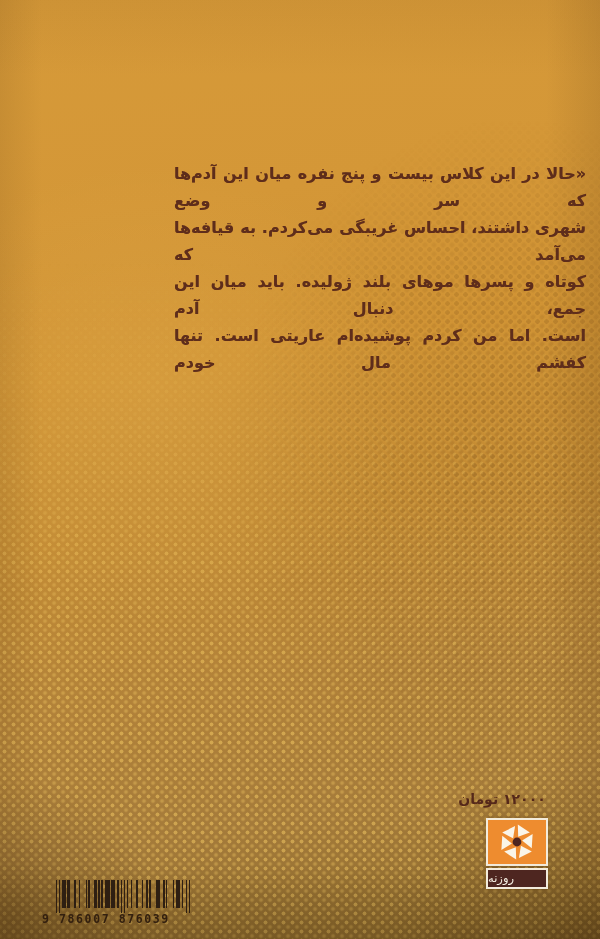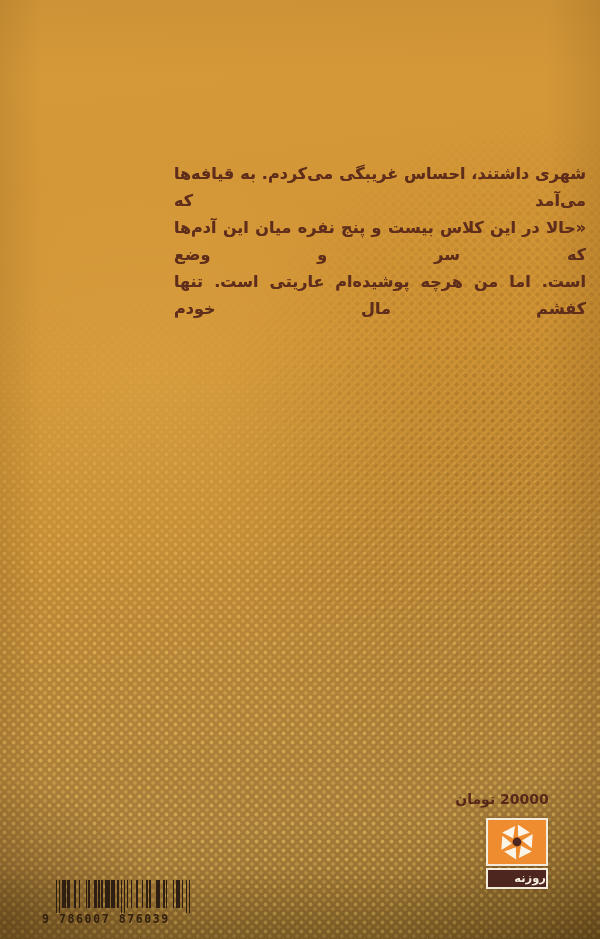--- a/index.html
+++ b/index.html
@@ -64,48 +64,49 @@
   .pub-logo{position:absolute;top:818px;left:486px;width:62px;}
   .logo-square{
     box-sizing:border-box;height:48px;width:62px;
     background:#ee8c2f;border:2px solid #f3ecdc;
     display:flex;align-items:center;justify-content:center;
     box-shadow:0 0 3px rgba(80,45,10,0.35);
   }
   .logo-label{
     box-sizing:border-box;margin-top:2px;height:21px;width:62px;
     background:#4e2620;border:2px solid #f3ecdc;
-    color:#f5efe2;font-size:11.5px;font-weight:bold;
-    direction:rtl;text-align:right;line-height:16px;
+    color:#f5efe2;font-size:11.5px;font-weight:normal;
+    direction:rtl;text-align:left;line-height:16px;
     box-shadow:0 0 3px rgba(80,45,10,0.35);
   }
   .barcode{position:absolute;left:42px;top:880px;width:152px;}
   .barcode svg{display:block;margin-left:14px;width:134px;height:33px;}
   .bc-digits{
     margin-top:-1px;
     font-family:"DejaVu Sans Mono","Liberation Mono",monospace;
     font-size:11.5px;font-weight:bold;color:#33200f;
     letter-spacing:1.6px;white-space:nowrap;
   }
 </style>
 </head>
 <body>
 
 <div class="cover">
   <div class="tex tex-light"></div>
   <div class="tex tex-dark"></div>
   <div class="vignette"></div>
 
   <div class="quote">
+    <div class="qline">«حالا در این کلاس بیست و پنج نفره میان این آدم‌ها که سر و وضع</div>
     <div class="qline">شهری داشتند، احساس غریبگی می‌کردم. به قیافه‌ها می‌آمد که</div>
-    <div class="qline">«حالا در این کلاس بیست و پنج نفره میان این آدم‌ها که سر و وضع</div>
-    <div class="qline">است. اما من هرچه پوشیده‌ام عاریتی است. تنها کفشم مال خودم</div>
+    <div class="qline">کوتاه و پسرها موهای بلند ژولیده. باید میان این جمع، دنبال آدم</div>
+    <div class="qline">است. اما من کردم پوشیده‌ام عاریتی است. تنها کفشم مال خودم</div>
   </div>
 
-  <div class="price">20000 تومان</div>
+  <div class="price">۱۲۰۰۰ تومان</div>
 
   <div class="pub-logo">
     <div class="logo-square">
       <svg viewBox="0 0 100 100" width="40" height="40">
         <g fill="#faf5e8">
           <polygon points="52,6 82,26 53,37" transform="rotate(0 50 50)"></polygon>
           <polygon points="52,6 82,26 53,37" transform="rotate(60 50 50)"></polygon>
           <polygon points="52,6 82,26 53,37" transform="rotate(120 50 50)"></polygon>
           <polygon points="52,6 82,26 53,37" transform="rotate(180 50 50)"></polygon>
           <polygon points="52,6 82,26 53,37" transform="rotate(240 50 50)"></polygon>

